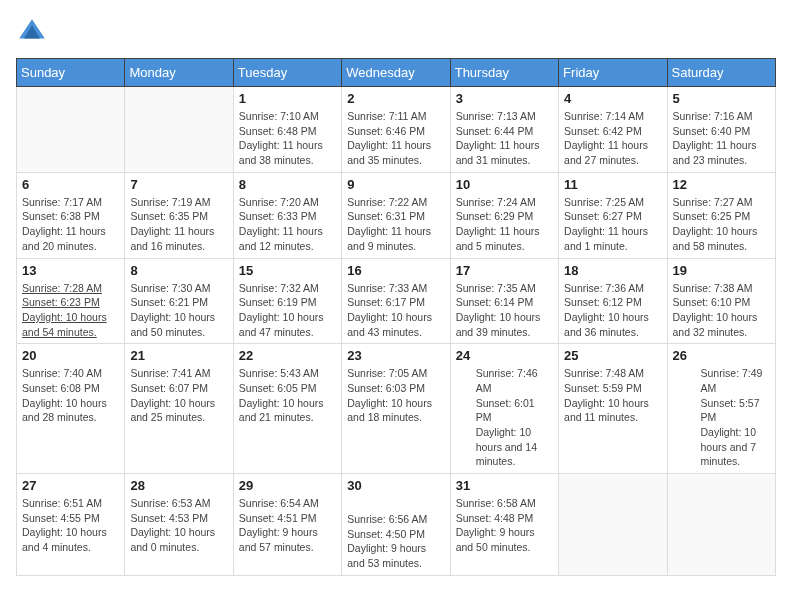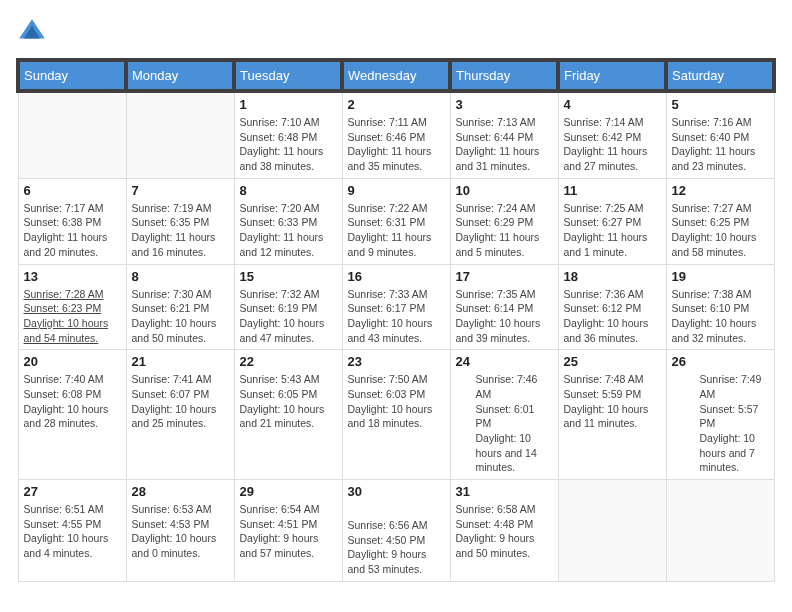--- a/index.html
+++ b/index.html
@@ -58,21 +58,21 @@
       border-collapse: collapse;
       font-size: 11px;
     }
     .calendar th {
       background: #4a90d9;
       color: #fff;
       padding: 6px 4px;
       text-align: left;
       font-size: 13px;
       font-weight: normal;
-      border: 4px solid #404040;
+      border: 1px solid #404040;
     }
     .calendar td {
       border: 1px solid #ddd;
       vertical-align: top;
       padding: 4px 5px;
       width: 108px;
       min-height: 80px;
       background: #fff;
     }
     .calendar td.empty {
@@ -259,21 +259,21 @@
 Daylight: 10 hours and 25 minutes.</div>
         </td>
         <td>
           <div class="day-num">22</div>
           <div class="day-info" style="white-space: pre-line;">Sunrise: 5:43 AM
 Sunset: 6:05 PM
 Daylight: 10 hours and 21 minutes.</div>
         </td>
         <td>
           <div class="day-num">23</div>
-          <div class="day-info" style="white-space: pre-line;">Sunrise: 7:50 AM
+          <div class="day-info" style="white-space: pre-line;">Sunrise: 7:05 AM
 Sunset: 6:03 PM
 Daylight: 10 hours and 18 minutes.</div>
         </td>
         <td>
           <div class="day-num">24</div>
           <div class="day-info" style="white-space: pre-line; margin-left: 20px;">Sunrise: 7:46 AM
 Sunset: 6:01 PM
 Daylight: 10 hours and 14 minutes.</div>
         </td>
         <td>

